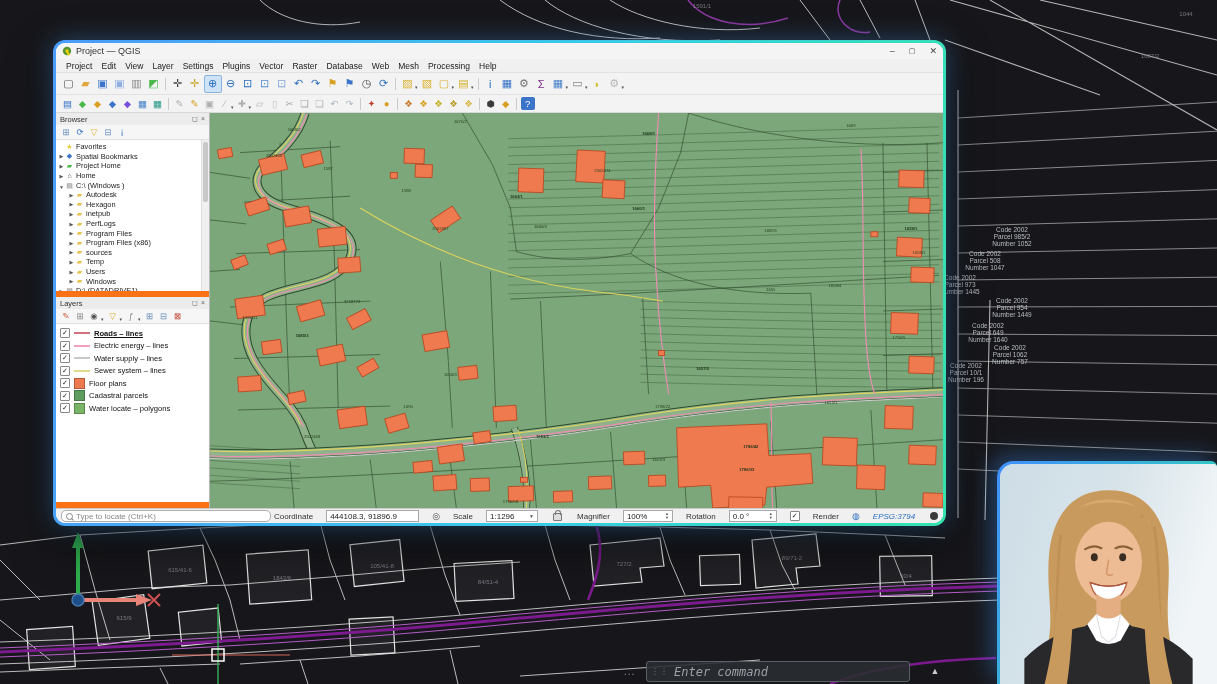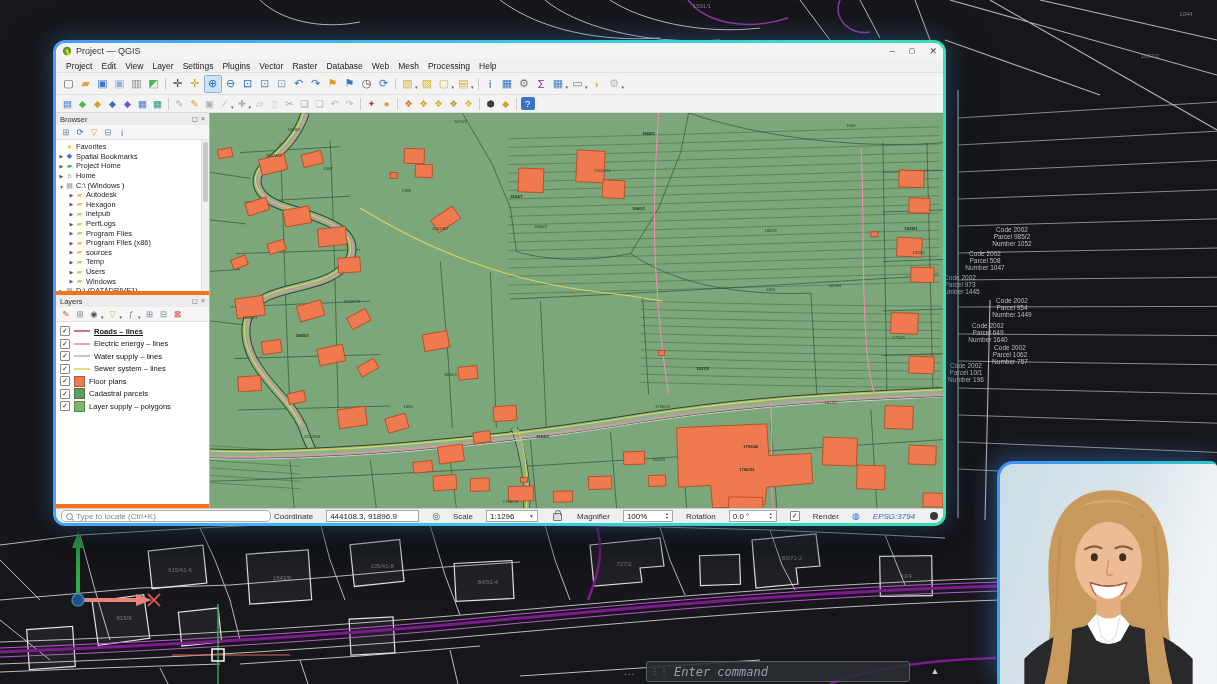--- a/index.html
+++ b/index.html
@@ -26,21 +26,21 @@
   .toolbar{display:flex;align-items:center;padding:0 4px;background:#f3f3f3;border-top:1px solid #e2e2e2;flex:none;}
   .tb1{height:21px;} .tb2{height:17px;border-bottom:1px solid #d8d8d8;}
   .tb-icon{display:inline-flex;align-items:center;justify-content:center;width:16px;height:16px;font-size:11px;
     border-radius:2px;margin:0 0.5px;position:relative;}
   .tb2 .tb-icon{width:14px;height:13px;font-size:9.5px;}
   .tb-icon.sel{background:#cfe3f6;border:1px solid #8ab4e0;}
   .tb-sep{width:1px;height:12px;background:#ccc;margin:0 3px;}
   .tb-caret{font-size:5px;color:#555;margin:6px 1px 0 -1px;}
   .main{flex:1;display:flex;min-height:0;}
   .leftcol{width:153px;flex:none;display:flex;flex-direction:column;background:#f0f0f0;border-right:1px solid #b8b8b8;}
-  .panel{display:flex;flex-direction:column;background:#fff;border-bottom:4px solid #f97316;min-height:0;}
+  .panel{display:flex;flex-direction:column;background:#fff;border-bottom:6px solid #f97316;min-height:0;}
   .panel.browser{height:178px;flex:none;} .panel.layers{flex:1;}
   .panel-head{height:12px;background:#ececec;display:flex;align-items:center;padding:0 4px;font-size:7.5px;color:#333;flex:none;}
   .panel-head .ph-btns{margin-left:auto;display:flex;gap:3px;color:#666;font-size:7px;}
   .panel-tools{height:14px;display:flex;align-items:center;gap:2px;padding:0 4px;background:#f6f6f6;
     border-bottom:1px solid #e0e0e0;flex:none;}
   .panel-tools .tb-icon{width:12px;height:12px;font-size:8.5px;margin:0;}
   .tree{flex:1;overflow:hidden;position:relative;padding:2px 0 0 2px;}
   .tree-row{display:flex;align-items:center;height:9.6px;font-size:7.4px;color:#222;white-space:nowrap;}
   .tree-exp{width:7px;font-size:5px;color:#555;text-align:center;flex:none;}
   .tree-ico{width:9px;font-size:7px;text-align:center;margin-right:2px;flex:none;}
@@ -455,21 +455,21 @@
                 <span class="lbl">Floor plans</span>
               </div>
               <div class="layer-row">
                 <span class="chk">✓</span>
                 <span class="sw-fill" style="background: rgb(95, 156, 95);"></span>
                 <span class="lbl">Cadastral parcels</span>
               </div>
               <div class="layer-row">
                 <span class="chk">✓</span>
                 <span class="sw-fill" style="background: rgb(122, 180, 103);"></span>
-                <span class="lbl">Layer supply – polygons</span>
+                <span class="lbl">Water locate – polygons</span>
               </div>
             </div>
       </div>
     </div>
 
     <div class="map-canvas">
       <svg width="100%" height="100%" viewBox="0 0 732 399" preserveAspectRatio="none">
         <rect width="732" height="399" fill="#7ca77a"></rect>
         <g id="map-strips" stroke="#315030" stroke-width="0.5" fill="none" opacity="0.8">
               <path d="M298 26 C430 23 580 18 728 14"></path>

